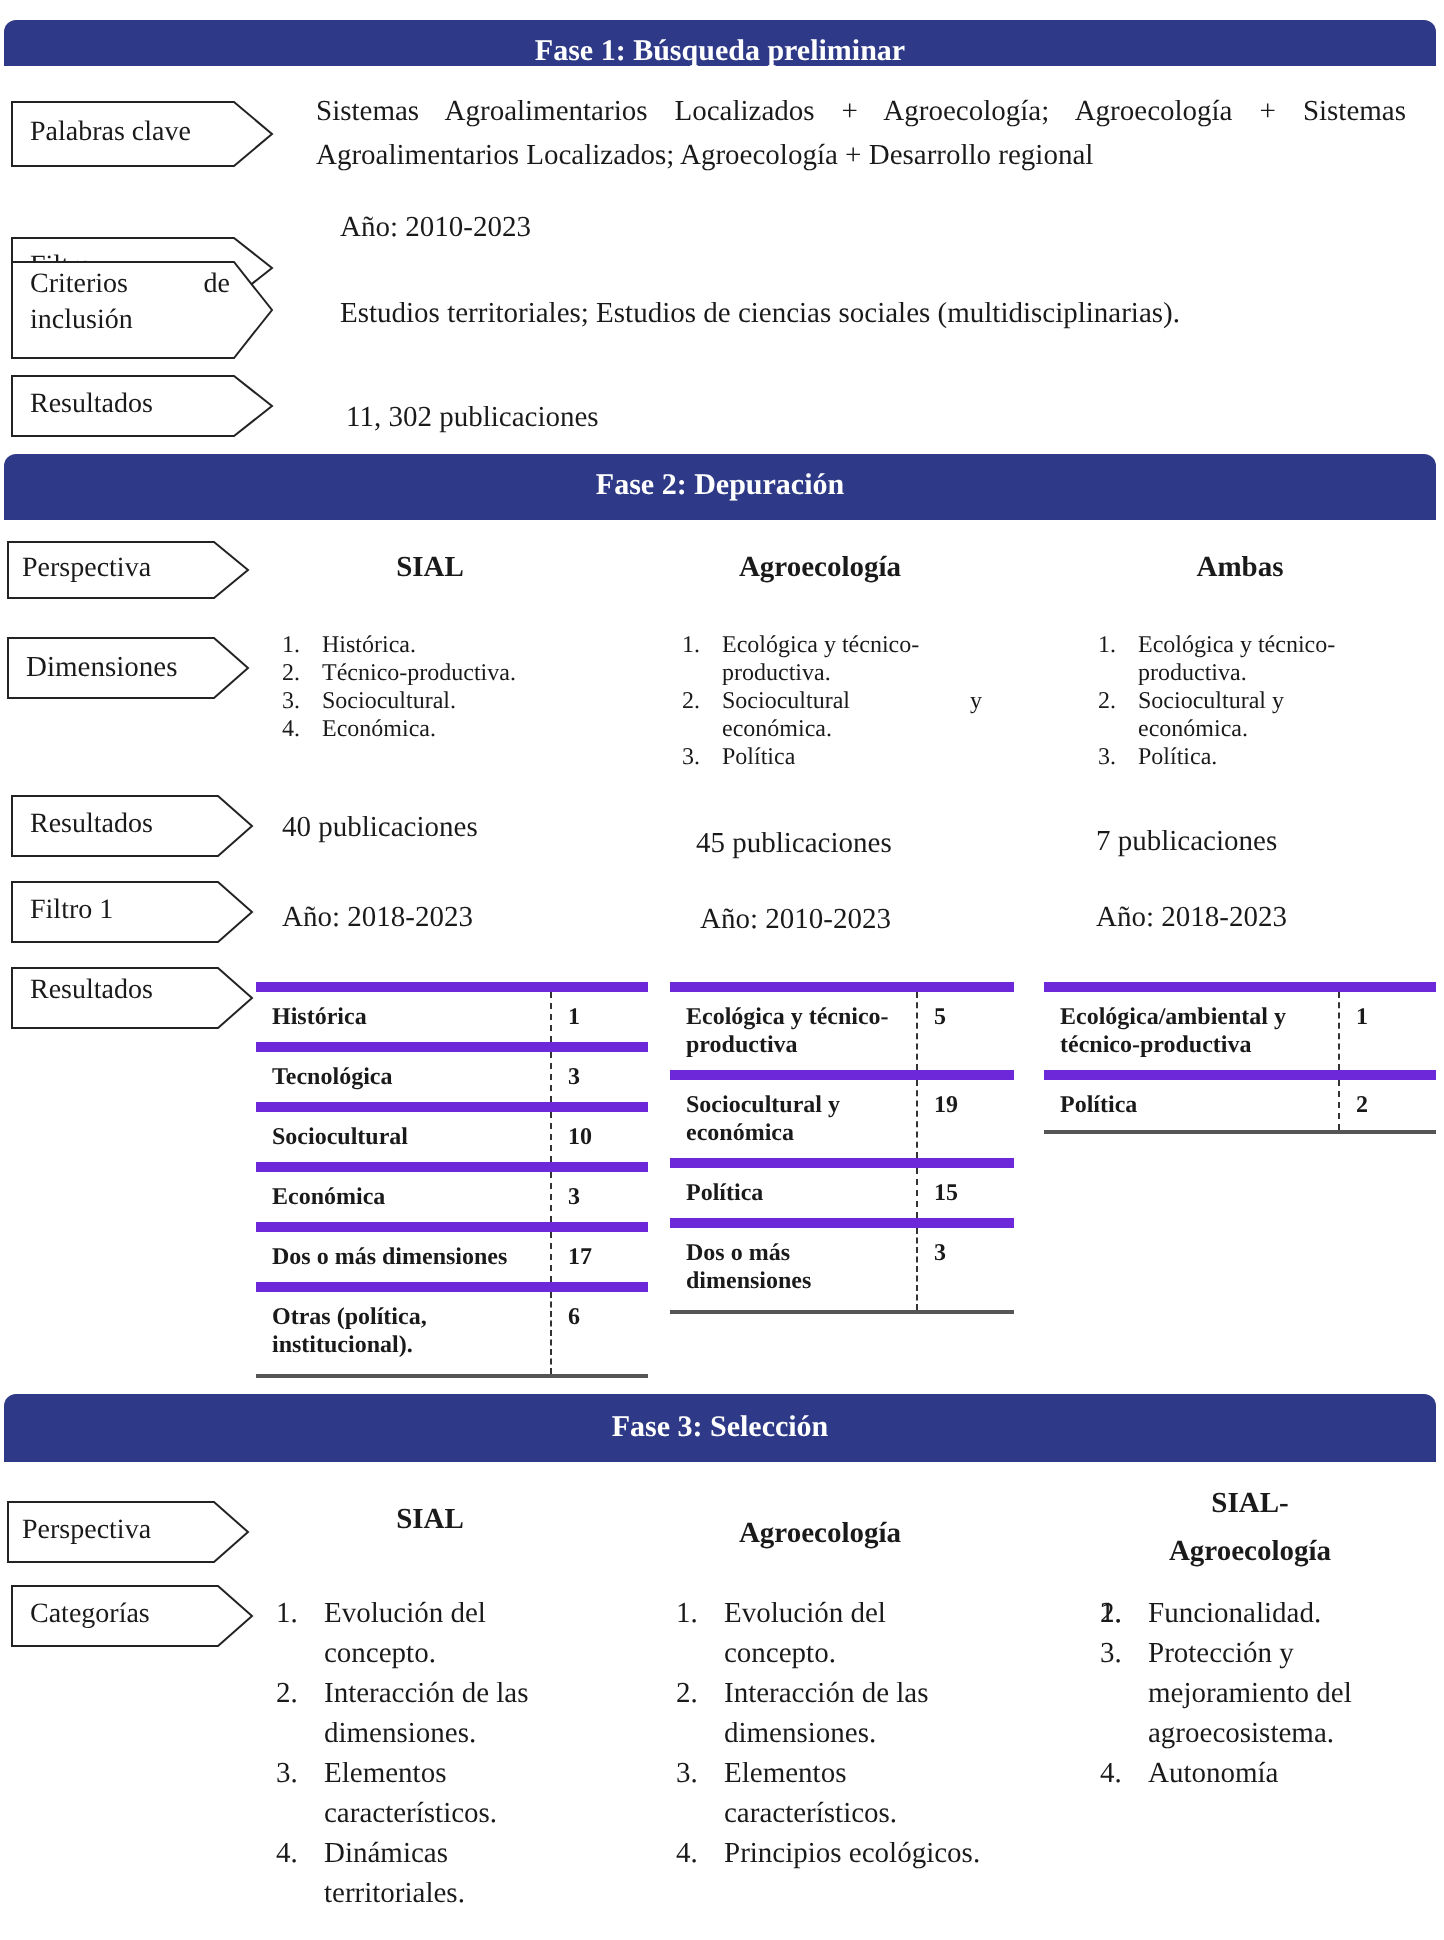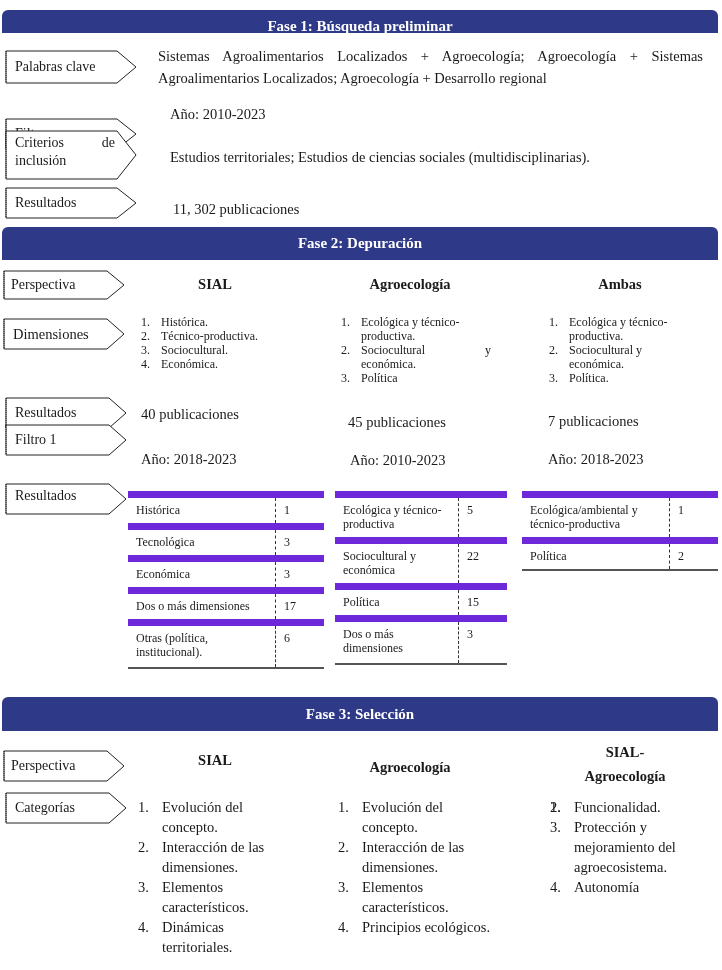--- a/index.html
+++ b/index.html
@@ -26,22 +26,22 @@
   .head { position: absolute; font-weight: bold; font-size: 14.5px; text-align: center; }
   .olist { position: absolute; margin: 0; padding: 0; list-style: none; font-size: 12px; line-height: 14px; }
   .olist li { position: relative; padding-left: 20px; }
   .olist li .num { position: absolute; left: 0; top: 0; }
   .olist.big { font-size: 14.5px; line-height: 20px; }
   .olist.big li { padding-left: 24px; }
   table.res {
     position: absolute; border-collapse: collapse; font-size: 12px; line-height: 14px;
   }
   table.res td {
-    border-top: 7px solid #6d28d9; border-bottom: 2px solid #555;
-    padding: 5px 6px 6px 8px; vertical-align: top;
+    border-top: 5px solid #6d28d9; border-bottom: 2px solid #555;
+    padding: 5px 6px 6px 8px; vertical-align: top; font-weight: bold;
   }
   table.res td.v { border-left: 1px dashed #333; width: 34px; padding-left: 8px; }
 </style>
 </head>
 <body>
 
 <div class="bar" style="top: 10px; height: 23px; line-height: 33px; background: rgb(46, 58, 135); color: rgb(255, 255, 255);">
   <span>Fase 1: Búsqueda preliminar</span>
 </div>
 
@@ -134,21 +134,21 @@
   <svg width="122" height="32">
       <polygon points="1,1 104,1 121,16 104,31 1,31" fill="#fff" stroke="#222"></polygon>
       <line x1="1" y1="1" x2="1" y2="31" stroke="#222" stroke-dasharray="1,1"></line>
     </svg>
   <span style="line-height:32px;">Resultados</span>
 </div>
 <div class="txt" style="left:141px;top:403px;">40 publicaciones</div>
 <div class="txt" style="left:348px;top:411px;">45 publicaciones</div>
 <div class="txt" style="left:548px;top:410px;">7 publicaciones</div>
 
-<div class="tag" style="left:5px;top:424px;width:122px;height:32px;">
+<div class="tag" style="left:5px;top:440px;width:122px;height:32px;">
   <svg width="122" height="32">
       <polygon points="1,1 104,1 121,16 104,31 1,31" fill="#fff" stroke="#222"></polygon>
       <line x1="1" y1="1" x2="1" y2="31" stroke="#222" stroke-dasharray="1,1"></line>
     </svg>
   <span style="line-height:32px;">Filtro 1</span>
 </div>
 <div class="txt" style="left:141px;top:448px;">Año: 2018-2023</div>
 <div class="txt" style="left:350px;top:449px;">Año: 2010-2023</div>
 <div class="txt" style="left:548px;top:448px;">Año: 2018-2023</div>
 
@@ -164,20 +164,24 @@
   <tbody>
       <tr>
         <td>Histórica</td>
         <td class="v">1</td>
       </tr>
   <tr>
         <td>Tecnológica</td>
         <td class="v">3</td>
       </tr>
   <tr>
+        <td>Sociocultural</td>
+        <td class="v">10</td>
+      </tr>
+  <tr>
         <td>Económica</td>
         <td class="v">3</td>
       </tr>
   <tr>
         <td>Dos o más dimensiones</td>
         <td class="v">17</td>
       </tr>
   <tr>
         <td style="padding-bottom:8px;">Otras (política, institucional).</td>
         <td class="v">6</td>
@@ -186,21 +190,21 @@
   </table>
 
 <table class="res" style="left:335px;top:491px;width:172px;">
   <tbody>
       <tr>
         <td>Ecológica y técnico-productiva</td>
         <td class="v">5</td>
       </tr>
   <tr>
         <td>Sociocultural y económica</td>
-        <td class="v">22</td>
+        <td class="v">19</td>
       </tr>
   <tr>
         <td>Política</td>
         <td class="v">15</td>
       </tr>
   <tr>
         <td style="padding-bottom:8px;">Dos o más dimensiones</td>
         <td class="v">3</td>
       </tr>
 </tbody>

